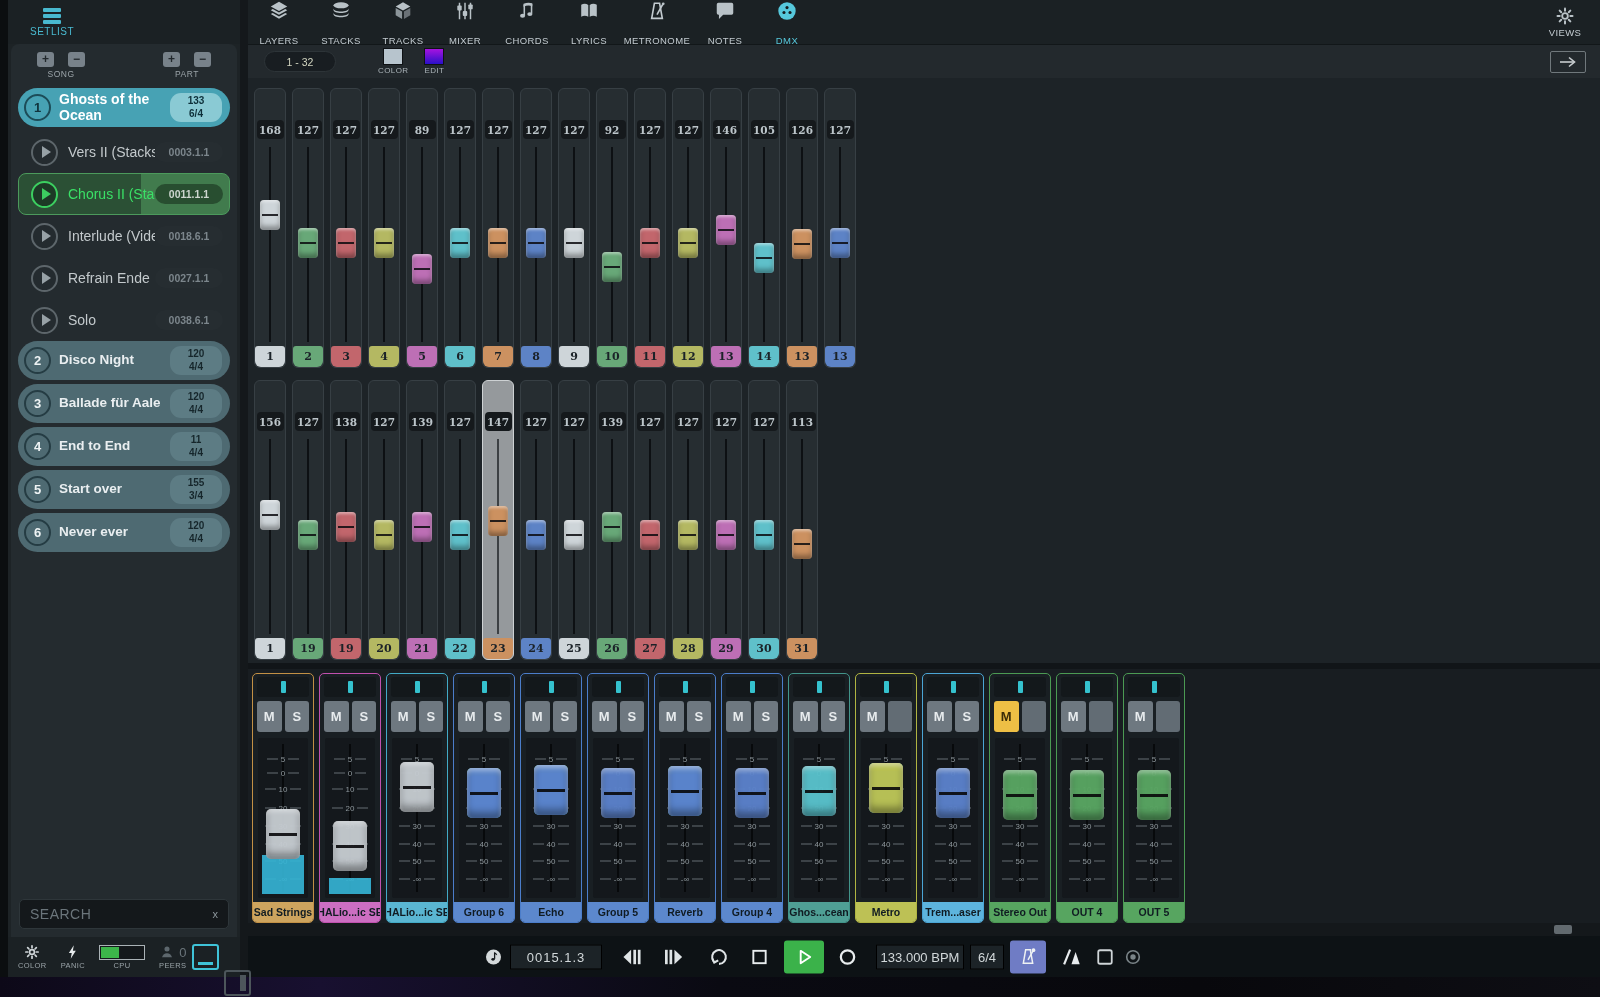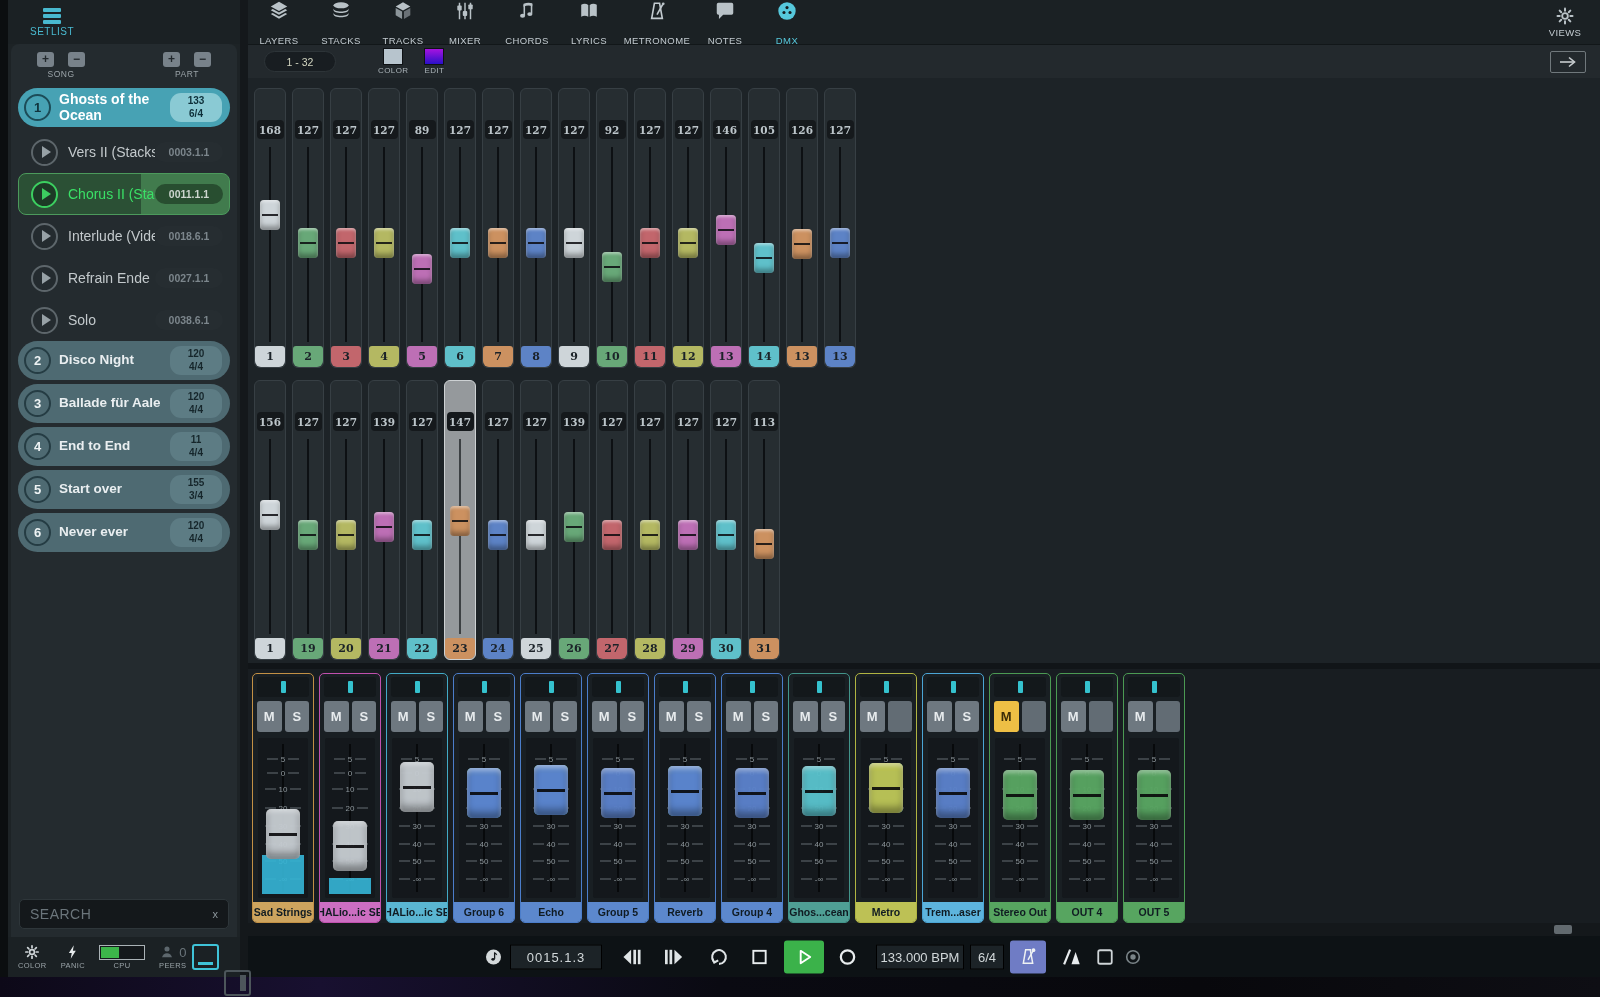--- a/index.html
+++ b/index.html
@@ -574,20 +574,28 @@
               <div class="ch-num">1</div>
             </div>
             <div class="ch" style="--c: #68a878; --pos: 0.4980392156862745;">
               <div class="ch-val">127</div>
               <div class="ch-track">
                 <div class="ch-line"></div>
                 <div class="ch-handle"></div>
               </div>
               <div class="ch-num">19</div>
             </div>
+            <div class="ch" style="--c: #c2666c; --pos: 0.5411764705882353;">
+              <div class="ch-val">138</div>
+              <div class="ch-track">
+                <div class="ch-line"></div>
+                <div class="ch-handle"></div>
+              </div>
+              <div class="ch-num">19</div>
+            </div>
             <div class="ch" style="--c: #b4b862; --pos: 0.4980392156862745;">
               <div class="ch-val">127</div>
               <div class="ch-track">
                 <div class="ch-line"></div>
                 <div class="ch-handle"></div>
               </div>
               <div class="ch-num">20</div>
             </div>
             <div class="ch" style="--c: #bd6fb5; --pos: 0.5450980392156862;">
               <div class="ch-val">139</div>

